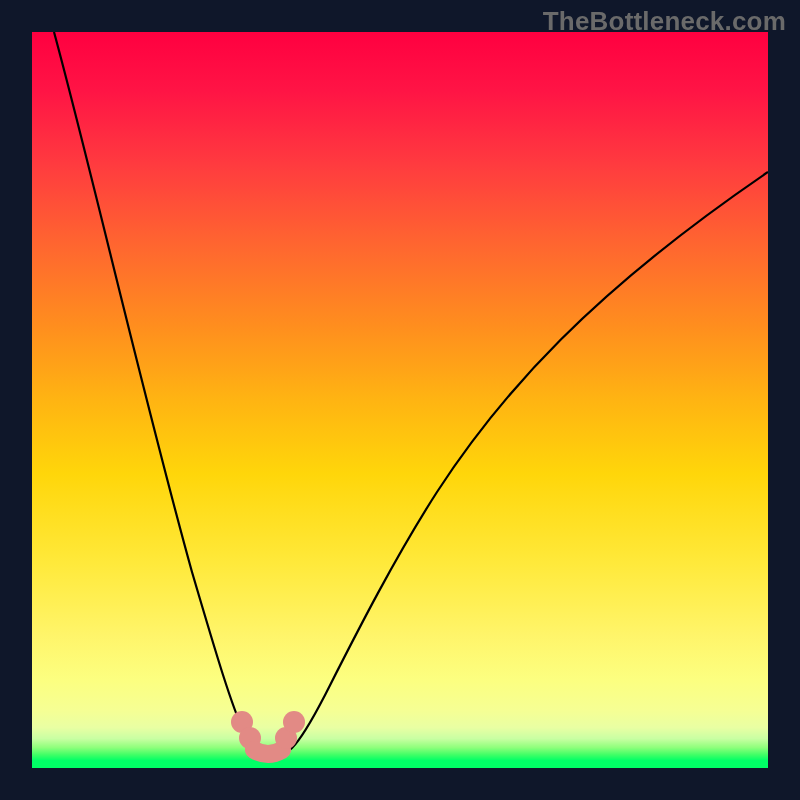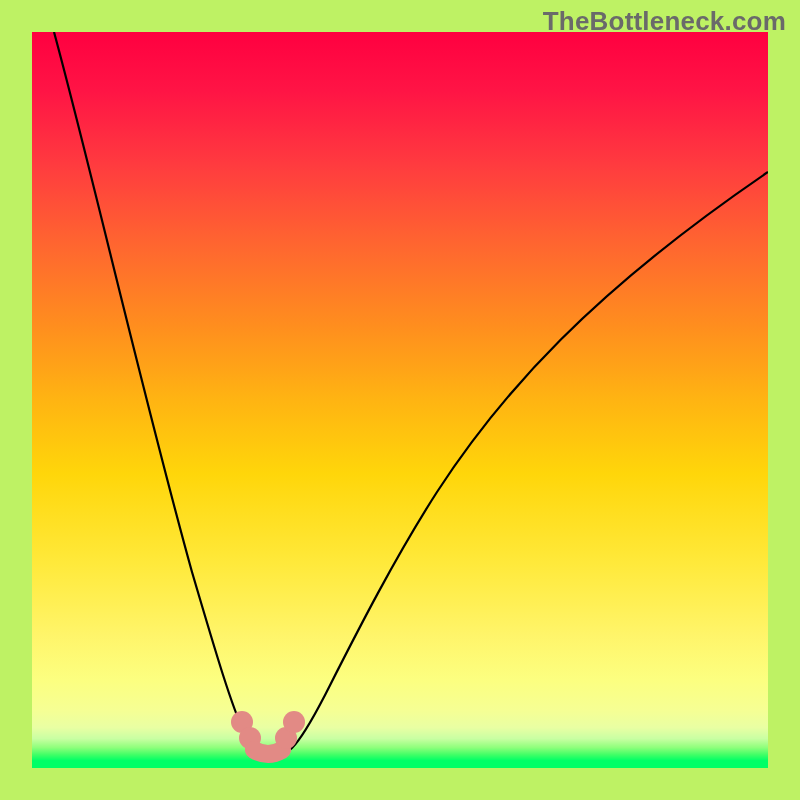--- a/index.html
+++ b/index.html
@@ -7,21 +7,21 @@
     padding: 0;
     width: 800px;
     height: 800px;
     background: #000;
     overflow: hidden;
   }
   .outer {
     position: relative;
     width: 800px;
     height: 800px;
-    background: #bef264;
+    background: #0f172a;
   }
   .watermark {
     position: absolute;
     top: 6px;
     right: 14px;
     font-family: Arial, Helvetica, sans-serif;
     font-size: 26px;
     font-weight: 600;
     color: #6a6a6a;
     letter-spacing: 0.2px;

